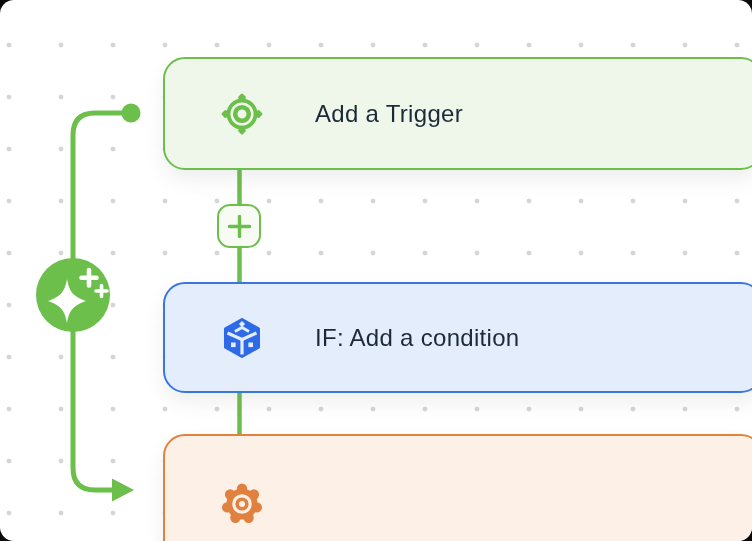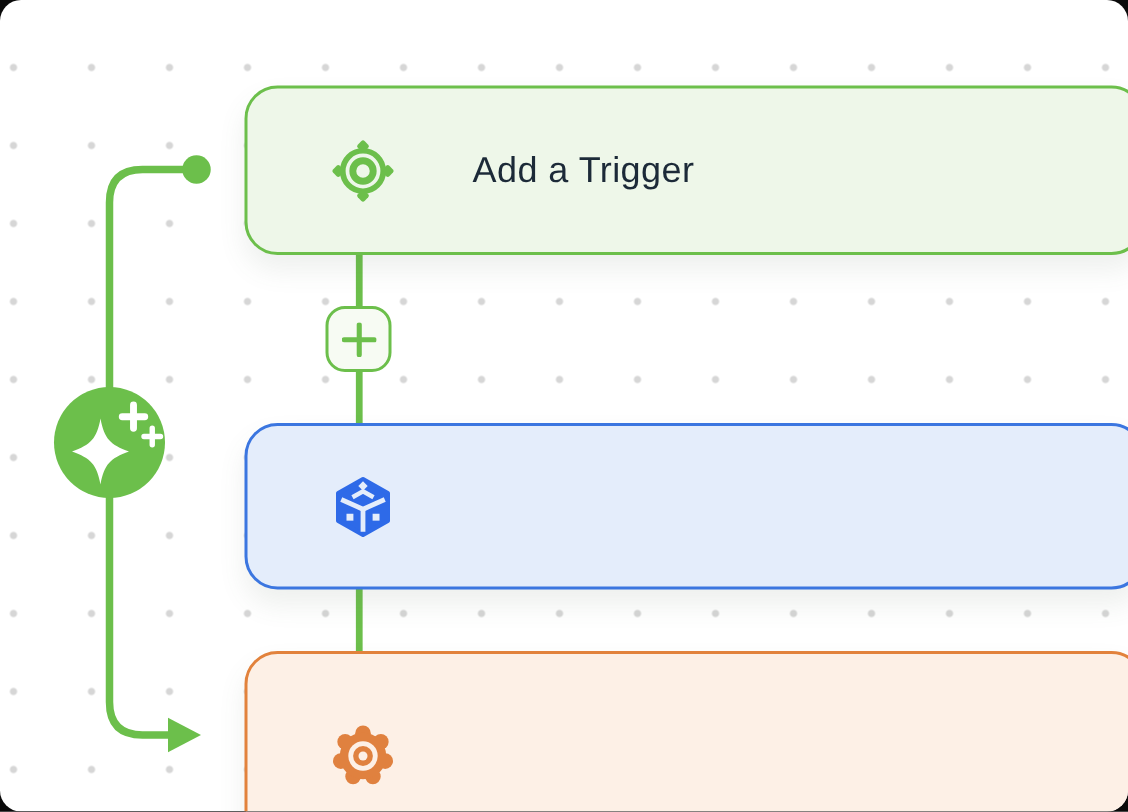--- a/index.html
+++ b/index.html
@@ -91,20 +91,21 @@
   <div class="node node-condition">
     <svg class="node-icon" viewBox="0 0 44 44" fill="none">
       <path d="M22 3.5 L38.5 12.8 V31.2 L22 40.5 L5.5 31.2 V12.8 Z" fill="var(--blue-icon)" stroke="var(--blue-icon)" stroke-width="3" stroke-linejoin="round"></path>
       <rect x="19.8" y="5.8" width="4.4" height="4.4" transform="rotate(45 22 8)" fill="var(--blue-fill)"></rect>
       <path d="M15 15.5 L22 11.5 L29 15.5" stroke="var(--blue-fill)" stroke-width="3"></path>
       <path d="M7.5 17 L22 23.5 L36.5 17" stroke="var(--blue-fill)" stroke-width="3.2"></path>
       <path d="M22 23.5 V38.5" stroke="var(--blue-fill)" stroke-width="3.2"></path>
       <rect x="11" y="26.5" width="4.6" height="4.6" fill="var(--blue-fill)"></rect>
       <rect x="28.4" y="26.5" width="4.6" height="4.6" fill="var(--blue-fill)"></rect>
     </svg>
+    <span class="node-label">IF: Add a condition</span>
   </div>
 
   <div class="node node-action">
     <svg class="node-icon" viewBox="0 0 44 44" fill="none">
       <g fill="var(--orange-icon)">
         <circle cx="22" cy="6.8" r="5.2"></circle>
         <circle cx="33.9" cy="12.5" r="5.2"></circle>
         <circle cx="36.8" cy="25.4" r="5.2"></circle>
         <circle cx="28.6" cy="35.7" r="5.2"></circle>
         <circle cx="15.4" cy="35.7" r="5.2"></circle>

